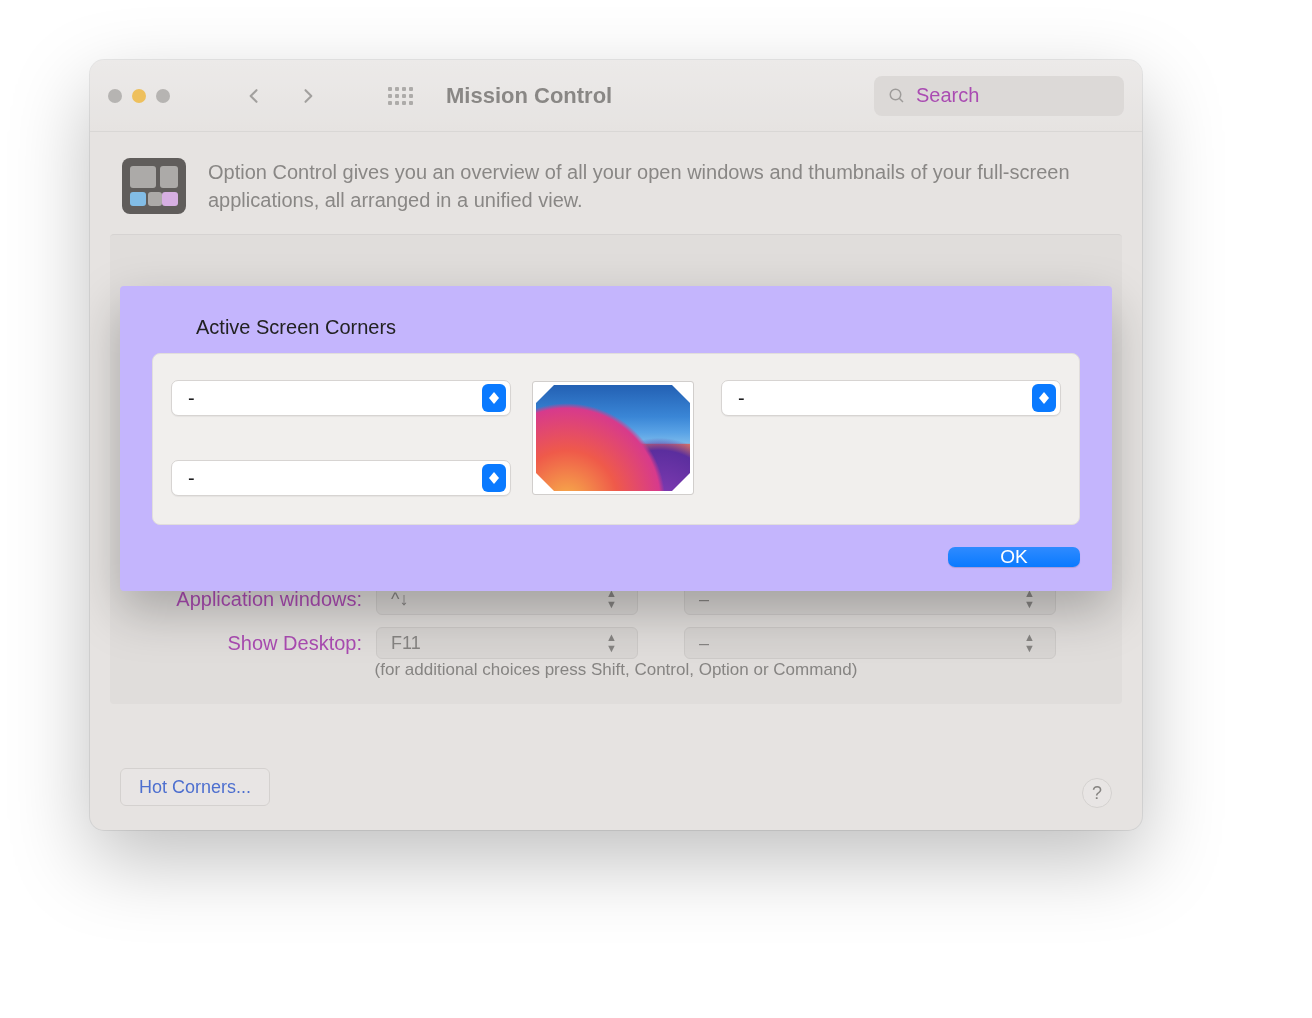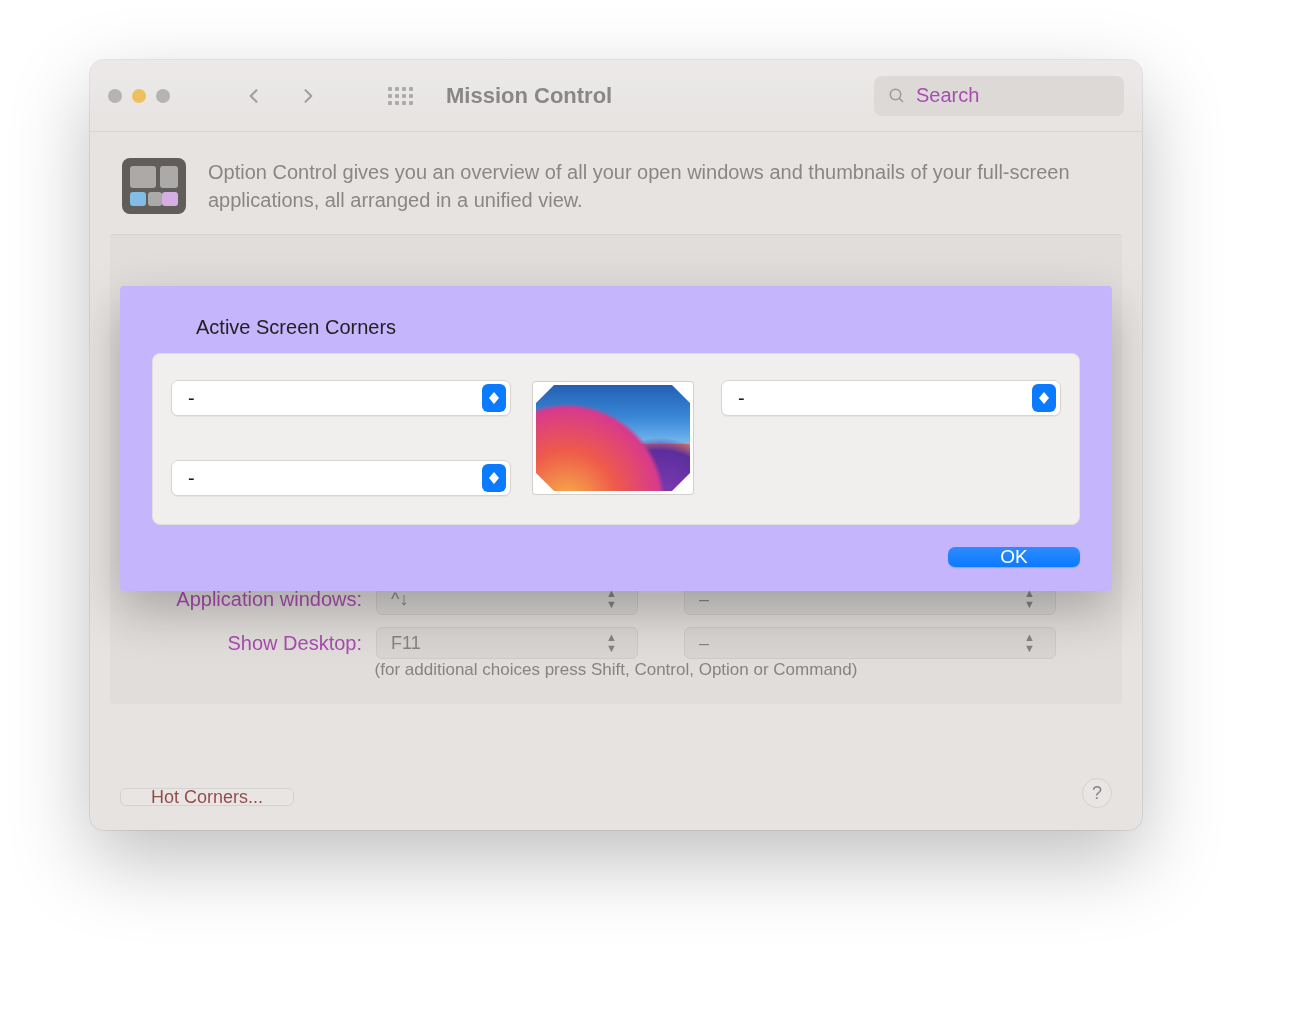--- a/index.html
+++ b/index.html
@@ -71,22 +71,22 @@
   .sr1{top:348px;} .sr2{top:392px;}
   .shortcut-label{width:230px;text-align:right;color:#a21caf;font-size:20px;}
   .bg-select{
     flex:0 0 262px;height:32px;background:#d4d1cf;border:1px solid #c6c3c1;border-radius:6px;
     display:flex;align-items:center;justify-content:space-between;padding:0 20px 0 14px;color:#6b6967;font-size:18px;
   }
   .bg-select.wide{flex:0 0 372px;}
   .chev{font-size:11px;line-height:1;color:#6b6967;display:flex;flex-direction:column;gap:0;}
   .hint{position:absolute;bottom:24px;left:0;right:0;text-align:center;color:#6b6967;font-size:17px;}
   .hot-corners-btn{
-    position:absolute;left:30px;bottom:24px;height:18px;padding:0 30px;
-    background:#e9e6e4;border:1px solid #cfccca;border-radius:6px;display:flex;align-items:center;color:#7f1d1d;font-size:18px;
+    position:absolute;left:30px;bottom:24px;height:38px;padding:0 18px;
+    background:#e9e6e4;border:1px solid #cfccca;border-radius:6px;display:flex;align-items:center;color:#1d4ed8;font-size:18px;
   }
   .help-btn{
     position:absolute;right:30px;bottom:22px;width:30px;height:30px;border-radius:50%;
     background:#e9e6e4;border:1px solid #cfccca;display:flex;align-items:center;justify-content:center;color:#6b6967;font-size:18px;
   }
   .window > *:not(.sheet){filter:grayscale(10%) opacity(0.78);}
   
   .sheet{
     position:absolute;left:30px;right:30px;top:226px;
     background:#c4b5fd;border-radius:4px;

